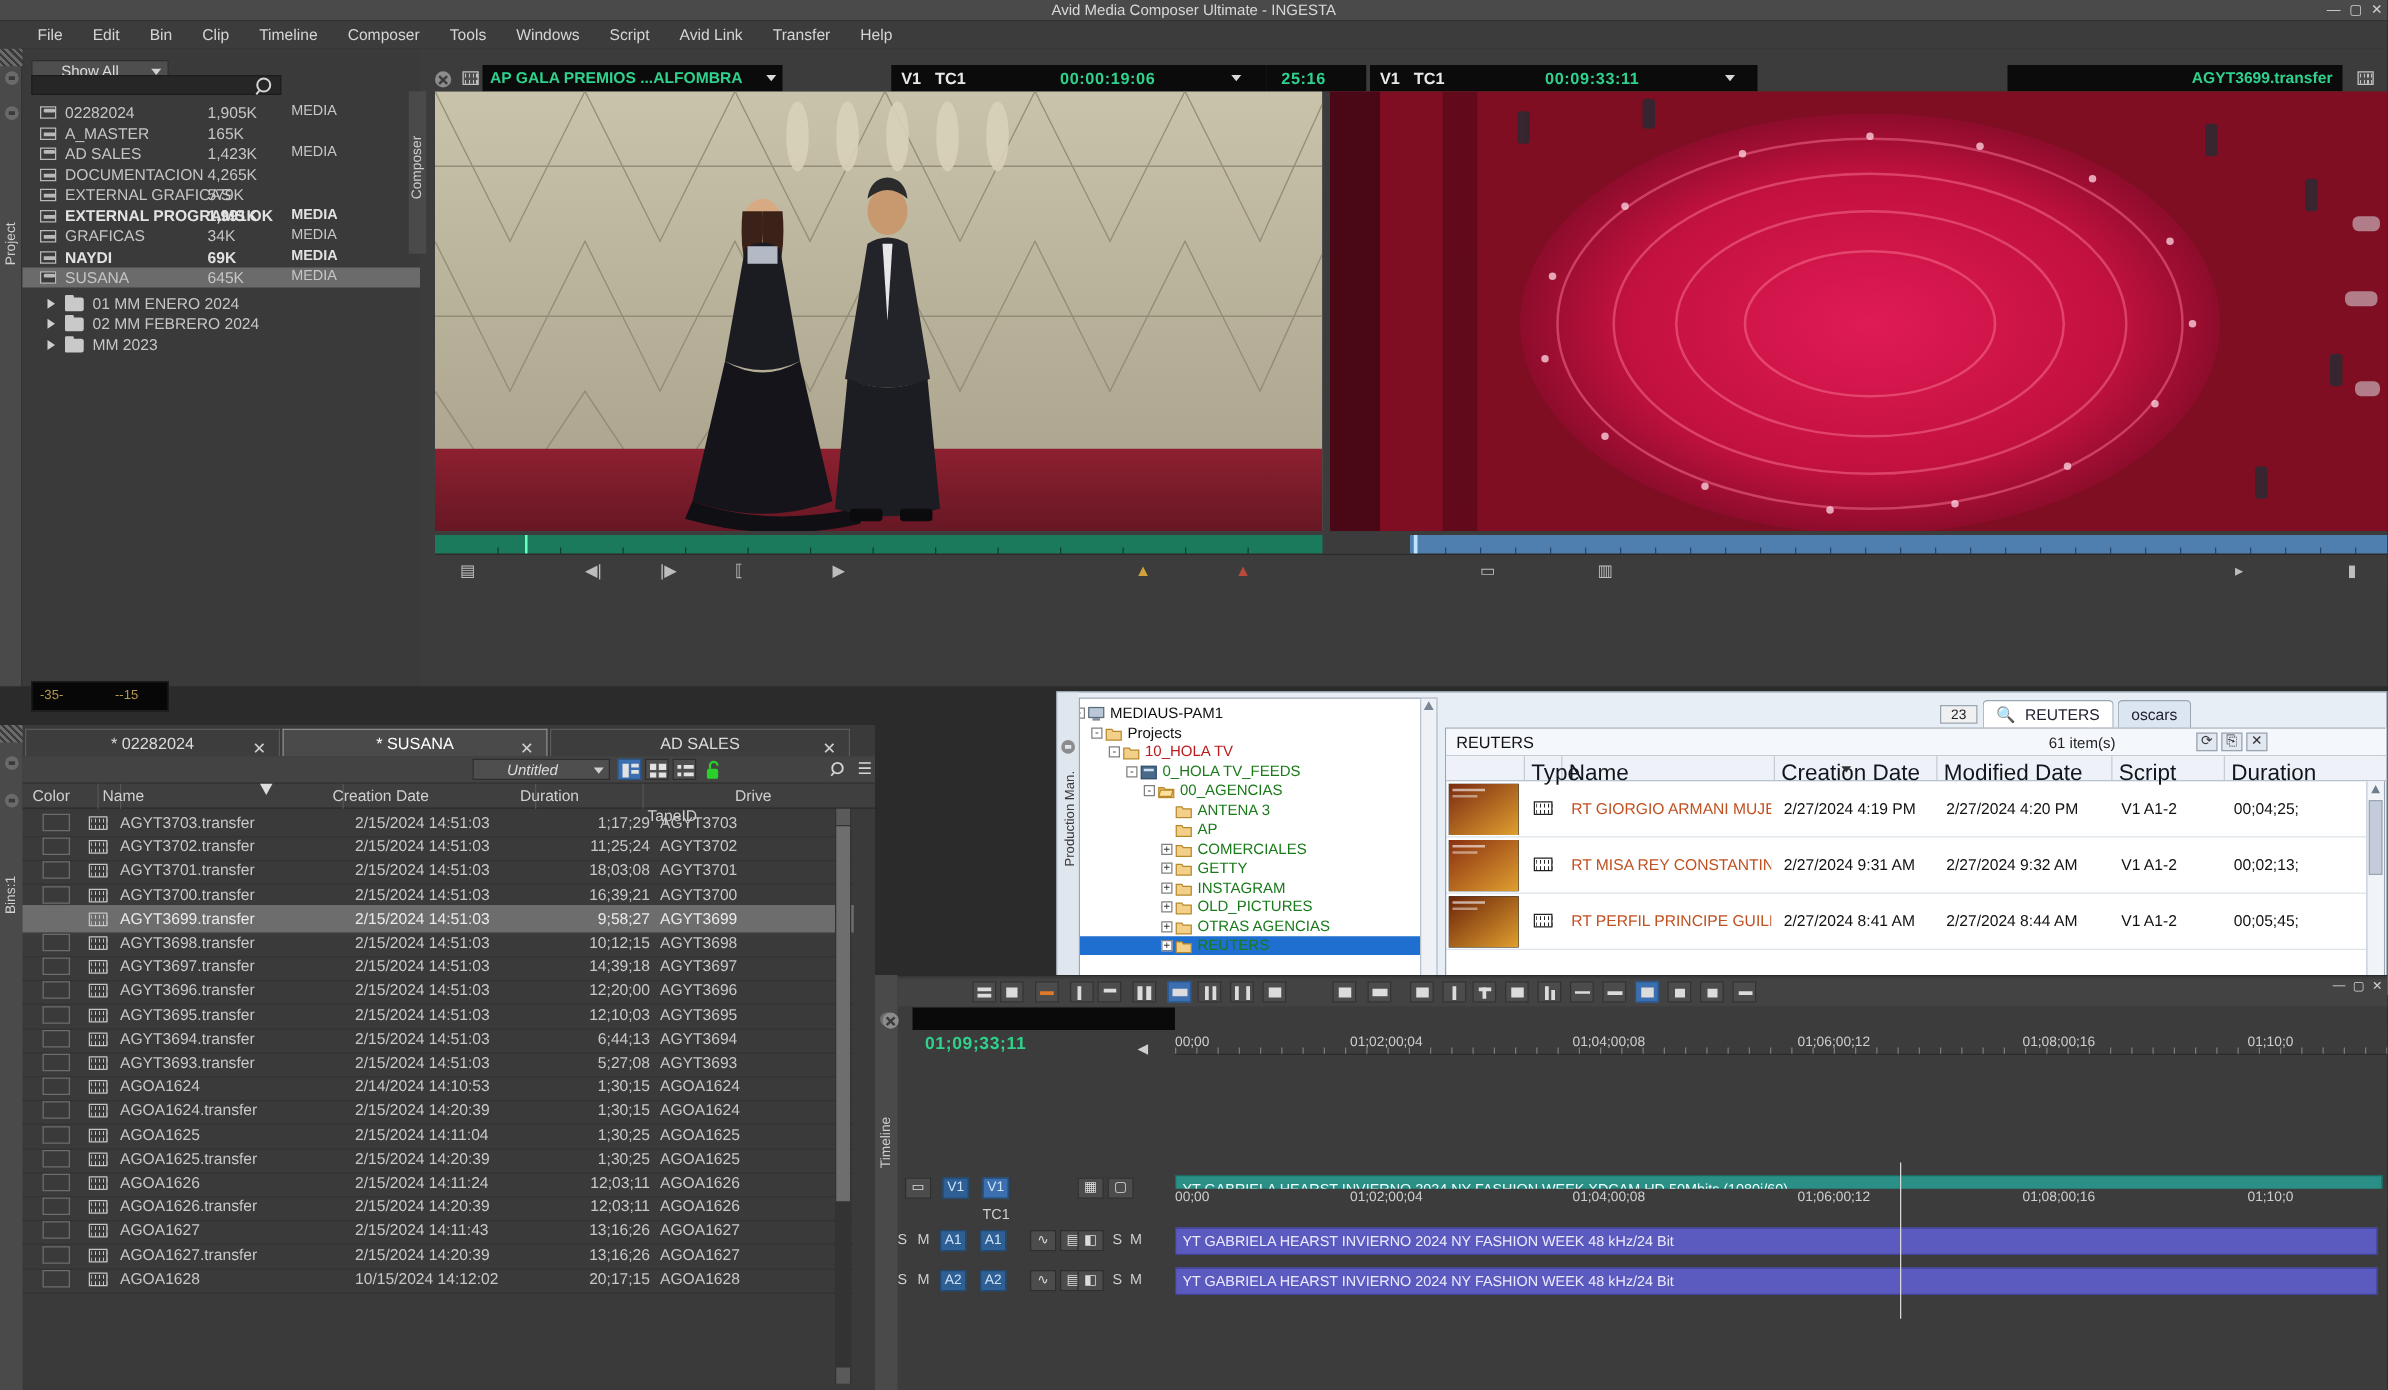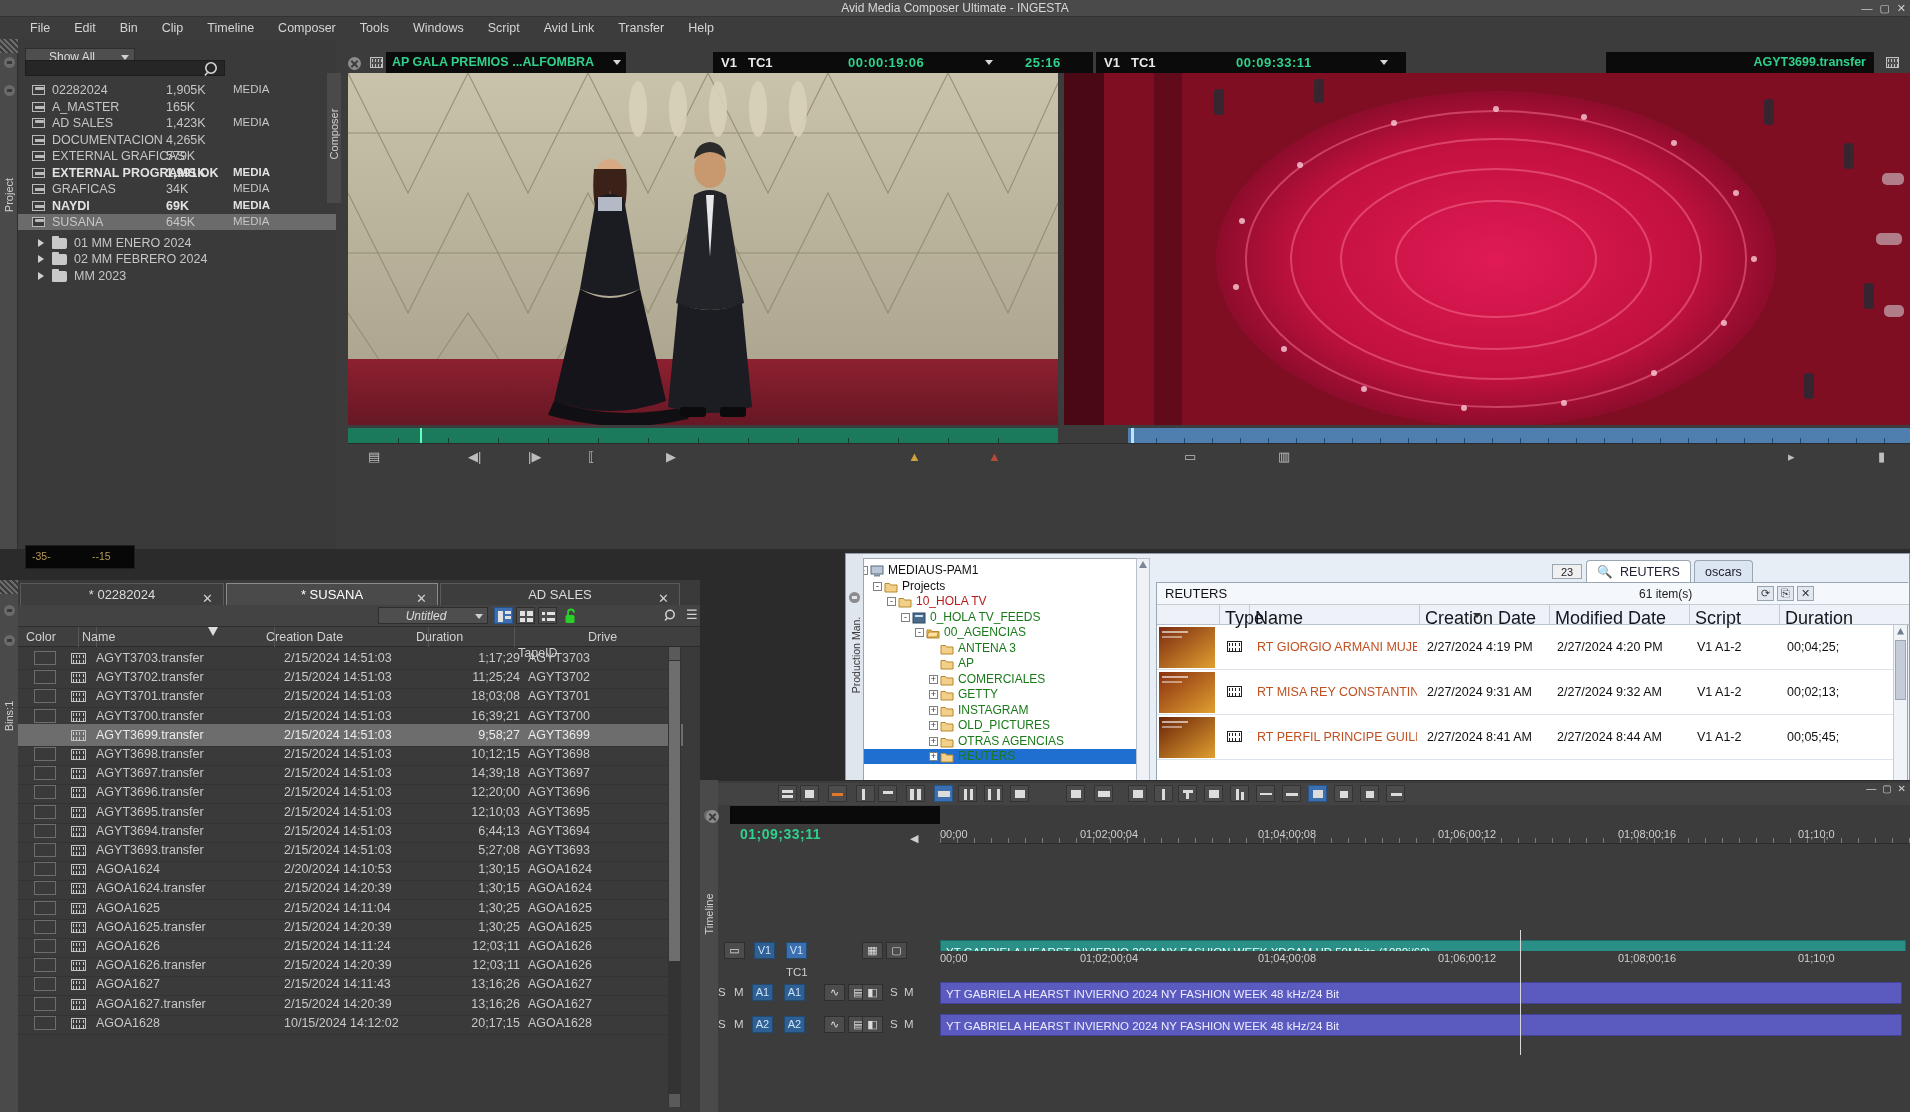--- a/index.html
+++ b/index.html
@@ -797,21 +797,21 @@
       <span class="ficon"></span>
       <span class="nm">AGYT3693.transfer</span>
       <span class="cd">2/15/2024 14:51:03</span>
       <span class="du">5;27;08</span>
       <span class="tp">AGYT3693</span>
     </div>
     <div class="cliprow" style="top: 211.2px;">
       <span class="colorbox"></span>
       <span class="ficon"></span>
       <span class="nm">AGOA1624</span>
-      <span class="cd">2/20/2024 14:10:53</span>
+      <span class="cd">2/14/2024 14:10:53</span>
       <span class="du">1;30;15</span>
       <span class="tp">AGOA1624</span>
     </div>
     <div class="cliprow" style="top: 230.4px;">
       <span class="colorbox"></span>
       <span class="ficon"></span>
       <span class="nm">AGOA1624.transfer</span>
       <span class="cd">2/15/2024 14:20:39</span>
       <span class="du">1;30;15</span>
       <span class="tp">AGOA1624</span>

